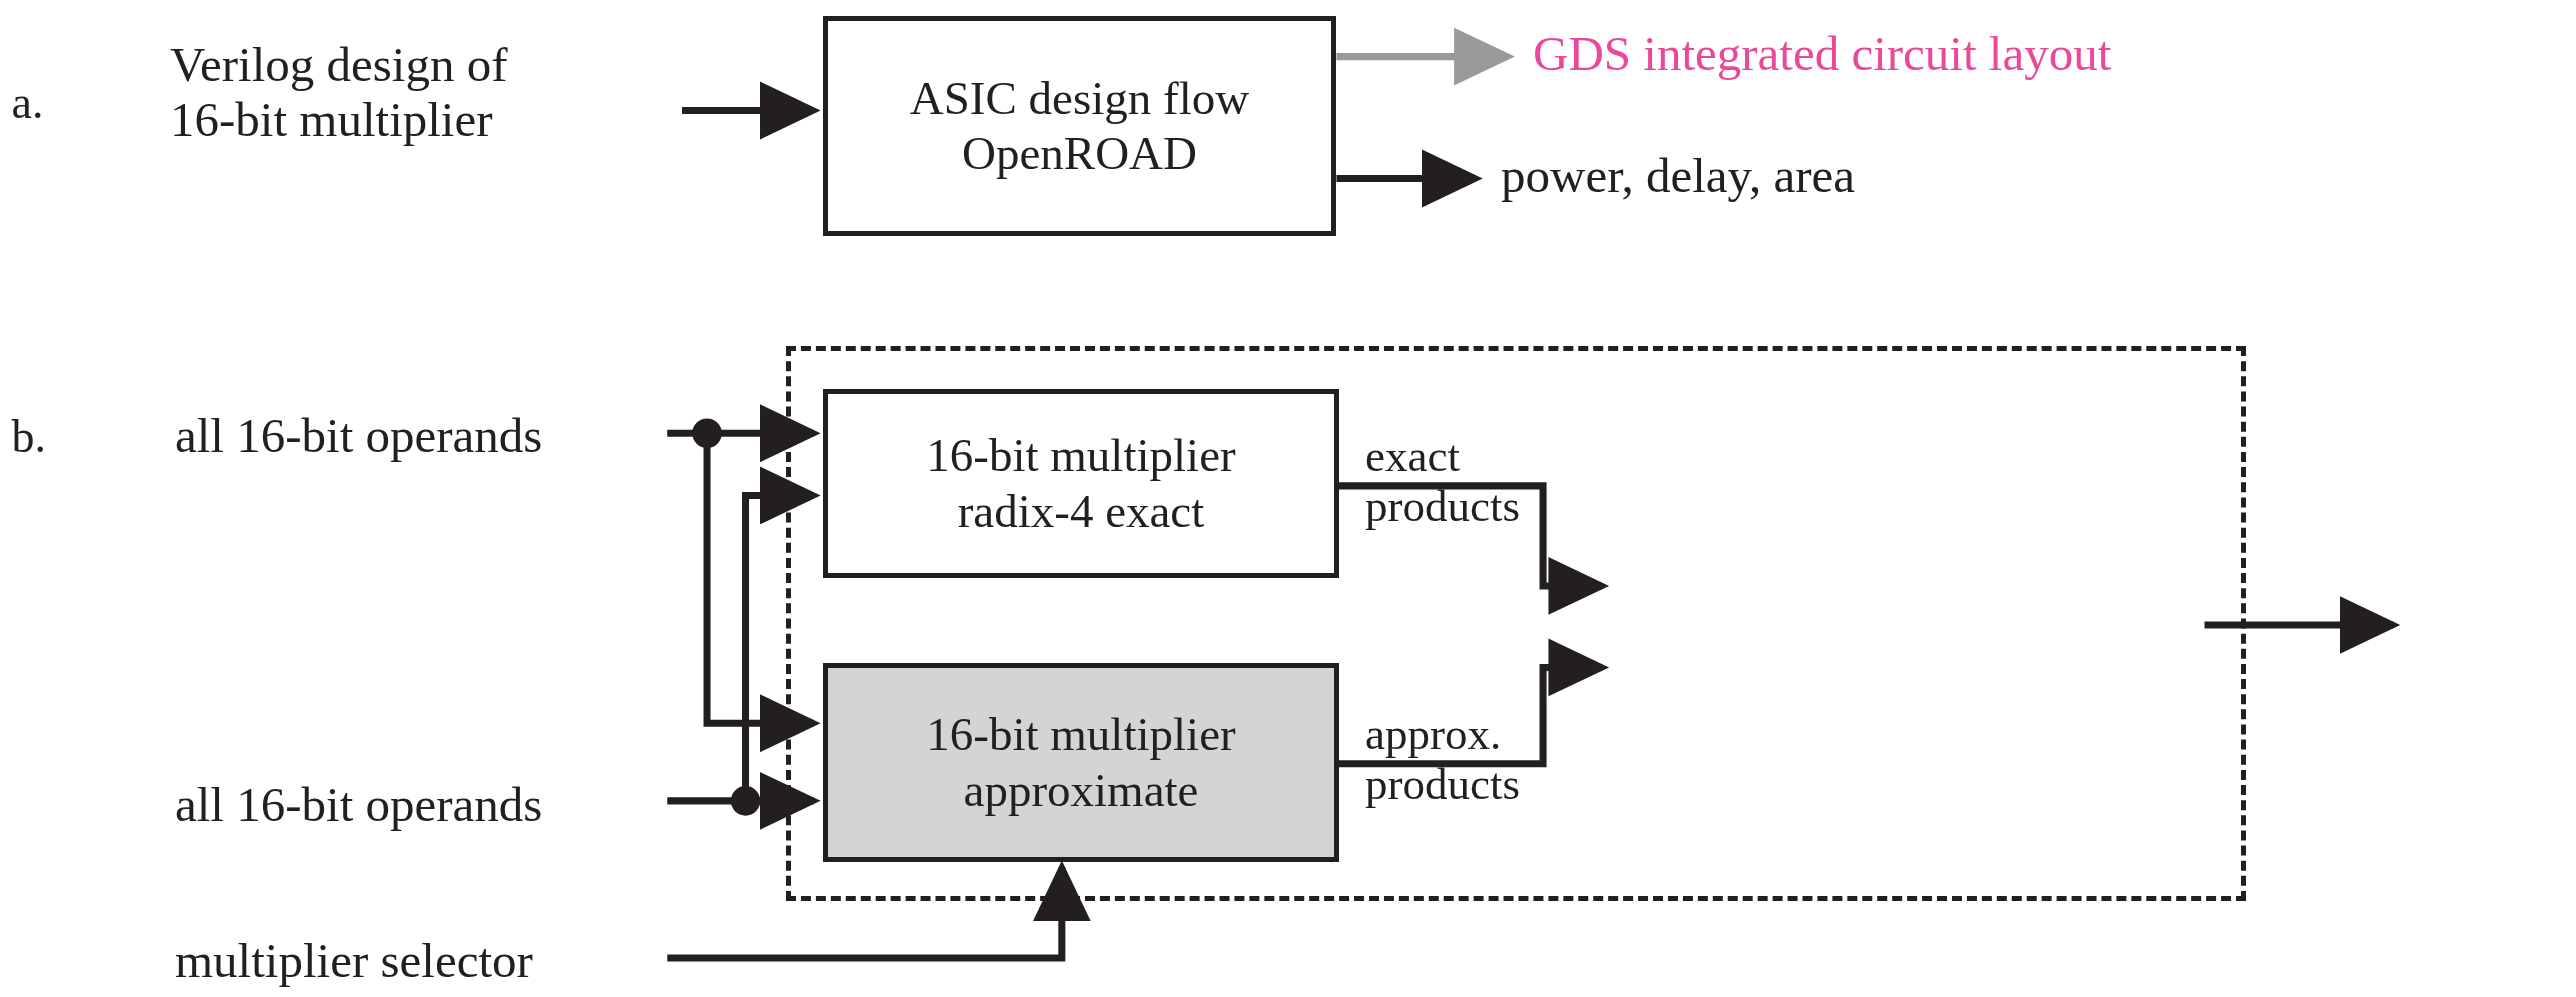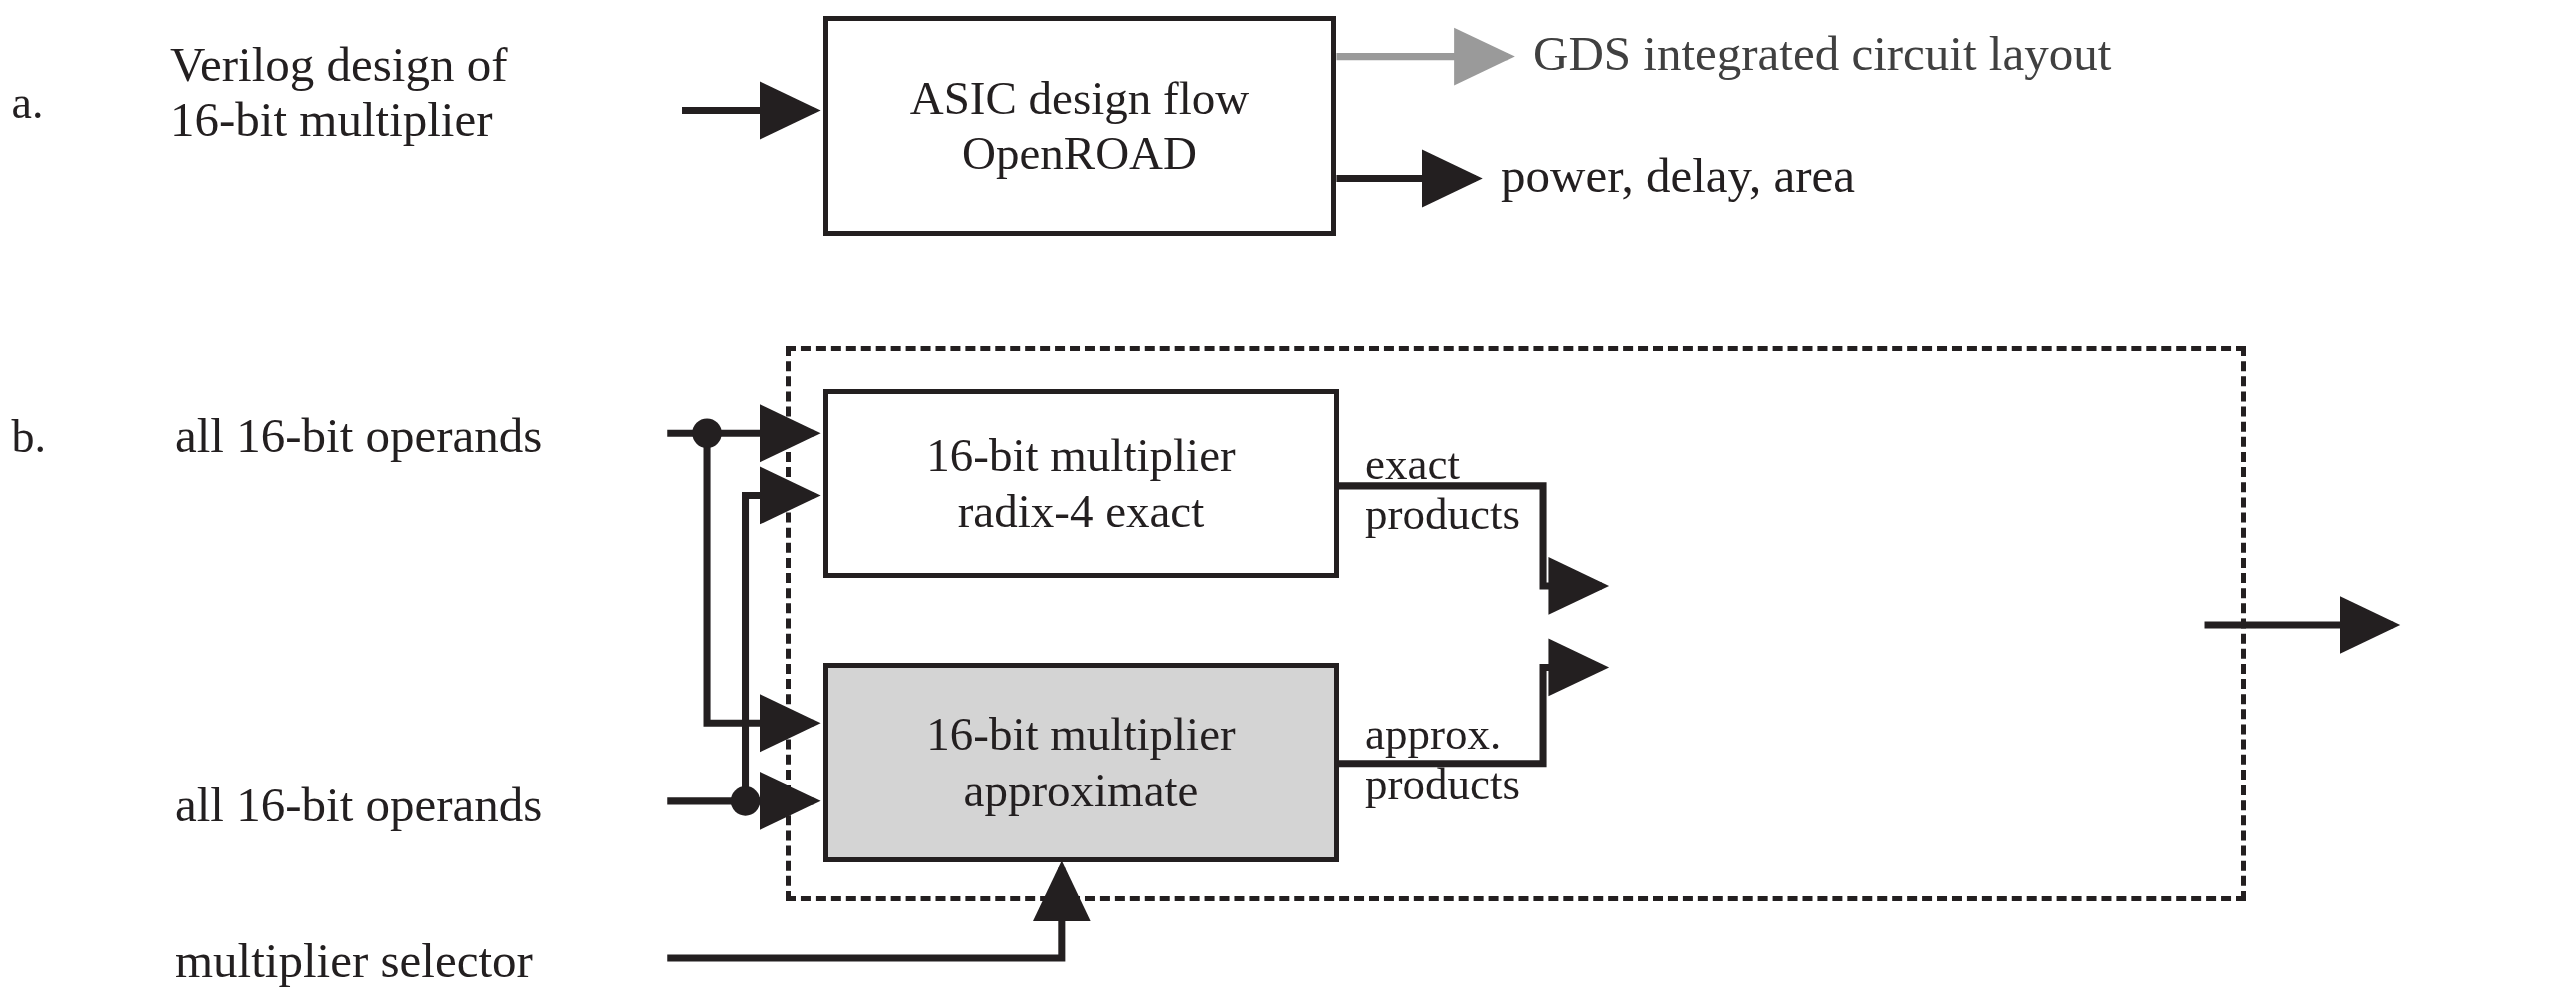--- a/index.html
+++ b/index.html
@@ -2,21 +2,21 @@
 <html style="font-size:10.3px"><head>
 <meta charset="utf-8">
 <style>
   html,body{margin:0;padding:0;background:#fff;}
   body{width:2576px;height:998px;position:relative;font-family:"Liberation Serif",serif;color:#231f20;}
   #stage{position:absolute;left:0;top:0;width:2576px;height:998px;overflow:hidden;}
   .lbl{position:absolute;white-space:pre;line-height:1.12;}
   .panel-letter{font-size:46px;}
   .big{font-size:49px;}
   .med{font-size:45px;}
-  .gray{color:#404040;}
+  .gray{color:#ec4899;}
   .box{position:absolute;border:5.8px solid #231f20;background:#fff;box-sizing:border-box;
        display:flex;align-items:center;justify-content:center;text-align:center;}
   .box.shaded{background:#d4d4d4;}
   .box .txt{font-size:47px;line-height:1.18;white-space:pre;}
   .dashedbox{position:absolute;border:5.1px dashed #231f20;box-sizing:border-box;background:transparent;}
   svg.wires{position:absolute;left:0;top:0;width:2576px;height:998px;pointer-events:none;}
   .ctr{text-align:left;}
 </style>
 </head>
 <body>
@@ -52,21 +52,21 @@
     <div class="txt">16-bit multiplier
 radix-4 exact</div>
   </div>
 
   <div class="box shaded" style="left:823px;top:663px;width:516px;height:199px;">
     <div class="txt">16-bit multiplier
 approximate</div>
   </div>
 
 
-  <div class="lbl med" style="left:1365px;top:431px;margin-top:8px;">exact
+  <div class="lbl med" style="left:1365px;top:431px;">exact
 products</div>
 
   <div class="lbl med" style="left:1365px;top:709px;">approx.
 products</div>
 
 
   <svg class="wires" viewBox="0 0 4015 1555">
     <defs>
       <marker id="ah" markerWidth="9" markerHeight="9" refX="7.6" refY="4.5" orient="auto" markerUnits="strokeWidth">
         <path d="M0,0.4 L8.6,4.5 L0,8.6 z" fill="#231f20"></path>

